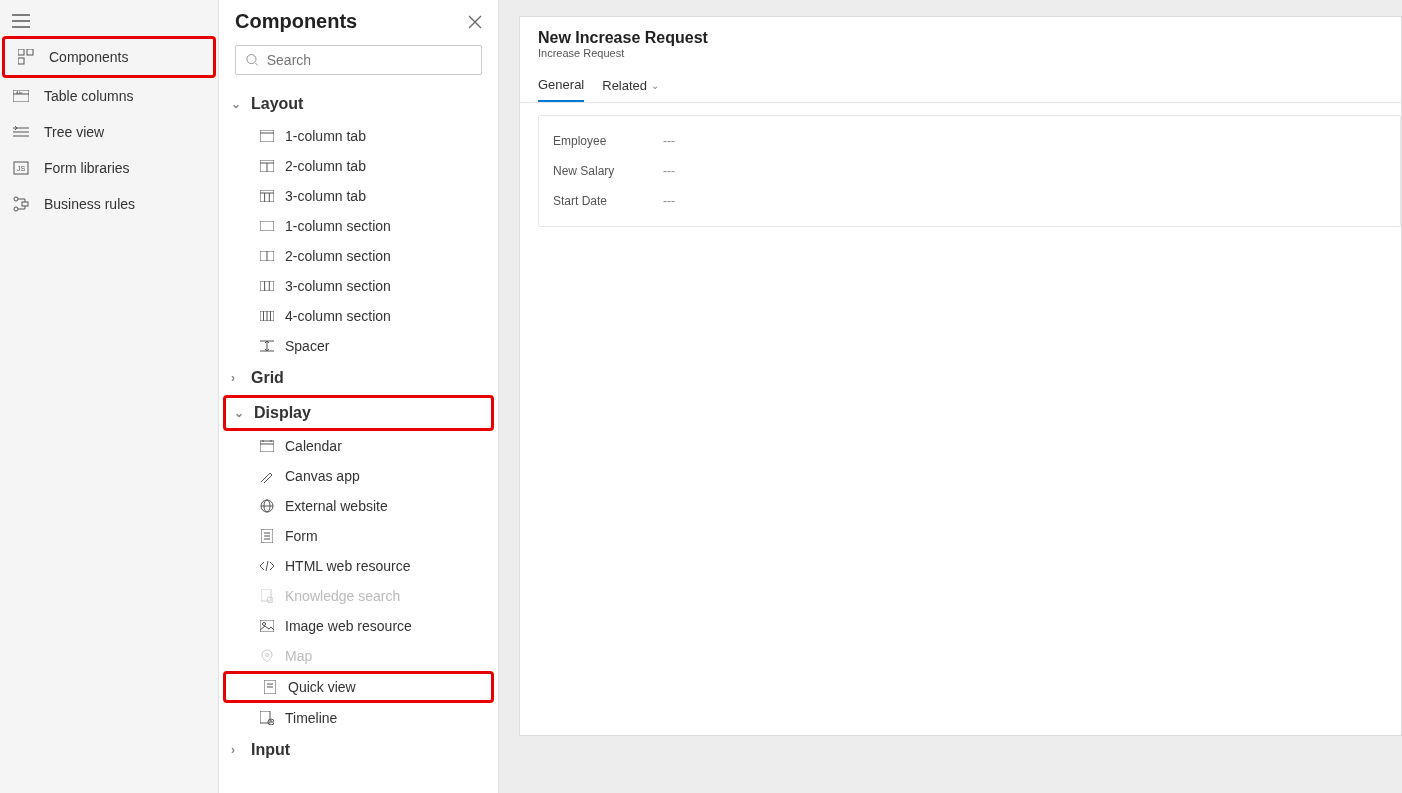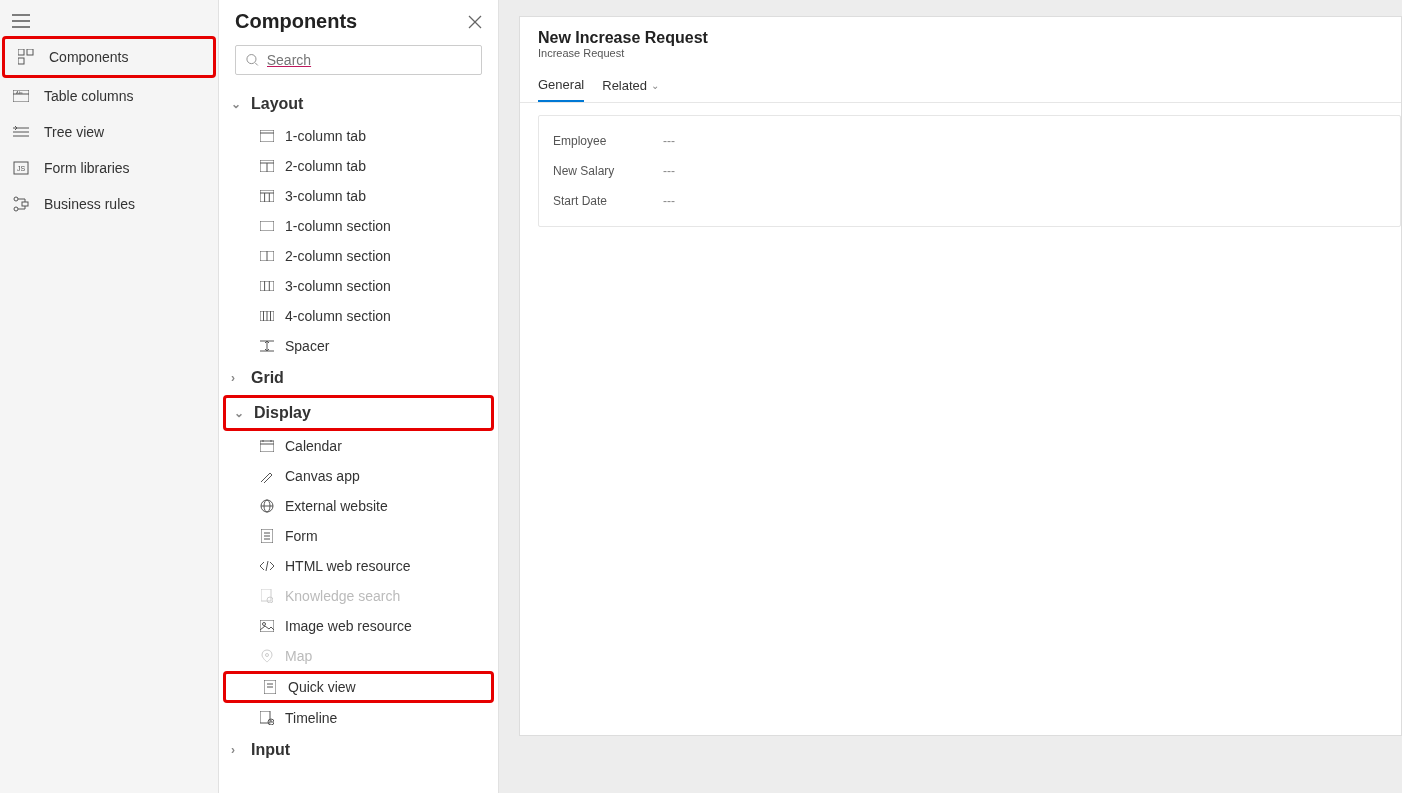--- a/index.html
+++ b/index.html
@@ -84,21 +84,20 @@
     padding: 6px 10px;
     gap: 8px;
     color: #888;
   }
   .search-box input {
     border: none;
     outline: none;
     font-size: 14px;
     width: 100%;
     color: #be185d;
-    text-decoration: underline;
   }
   .tree {
     flex: 1;
     overflow-y: auto;
     padding-bottom: 10px;
     position: relative;
   }
   .tree::-webkit-scrollbar { width: 14px; }
   .tree::-webkit-scrollbar-thumb { background: #c0c0c0; }
   .section-header {

